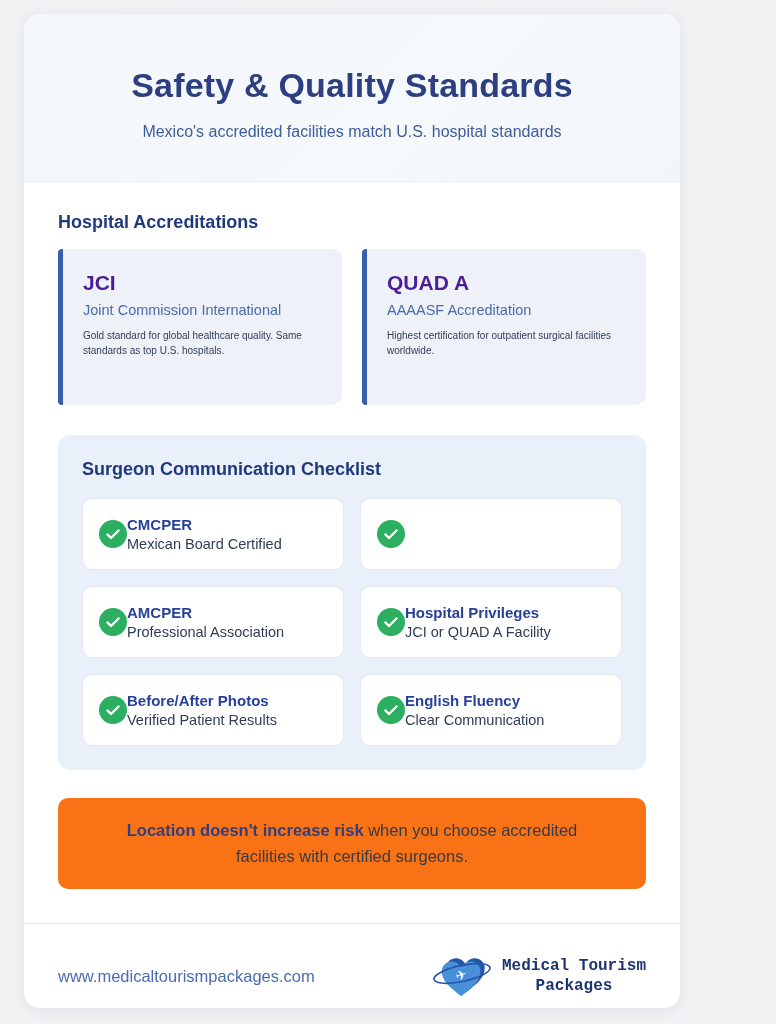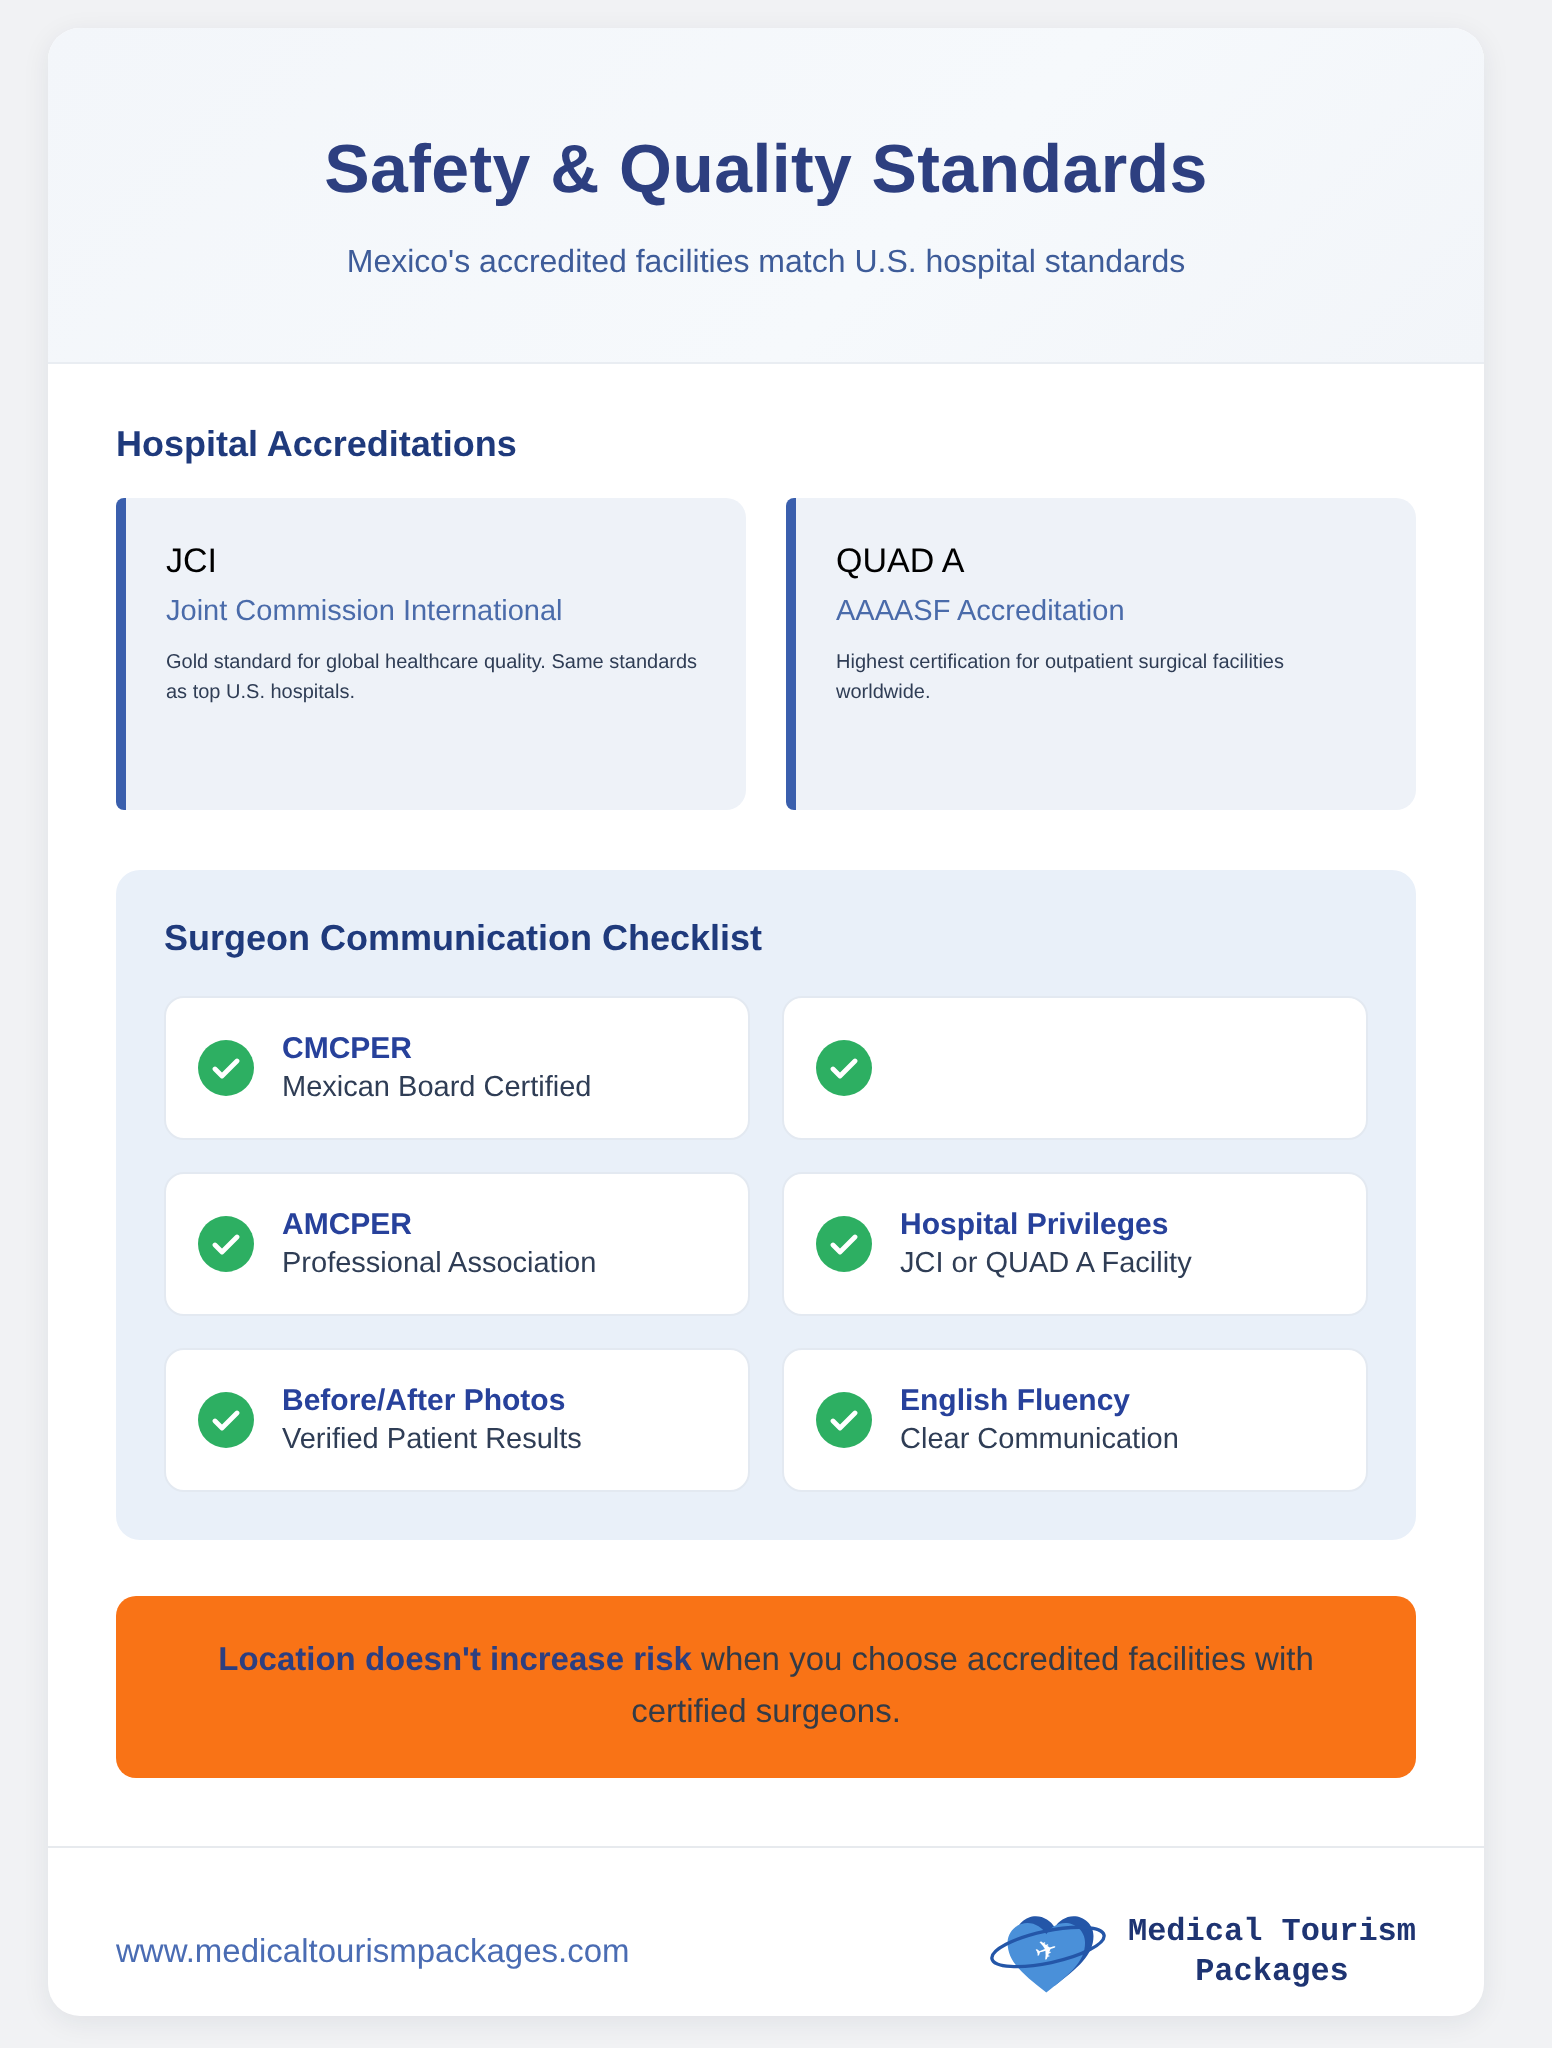--- a/index.html
+++ b/index.html
@@ -5,21 +5,21 @@
   * { margin: 0; padding: 0; box-sizing: border-box; }
   html, body {
     width: 776px; height: 1024px;
     background: #f1f2f4;
     font-family: "Liberation Sans", sans-serif;
     overflow: hidden;
   }
   .page-card {
     position: absolute;
     left: 24px; top: 14px;
-    width: 718px; height: 994px;
+    width: 656px; height: 994px;
     background: #ffffff;
     border-radius: 16px;
     box-shadow: 0 3px 14px rgba(30,40,70,0.08);
     overflow: hidden;
   }
   
   .header-band {
     background: linear-gradient(135deg, #f3f6fa 0%, #f6f9fc 60%, #f2f5f9 100%);
     border-bottom: 1px solid #e9edf2;
     padding: 52px 40px 40px 40px;
@@ -51,23 +51,23 @@
   }
   .accred-card {
     flex: 1;
     background: #eef2f8;
     border-left: 5px solid #3a5fad;
     border-radius: 4px 10px 10px 4px;
     padding: 22px 20px;
     min-height: 156px;
   }
   .accred-name {
-    font-size: 17px;
-    font-weight: 400;
-    color: #000000;
+    font-size: 21px;
+    font-weight: 700;
+    color: #4c1d95;
   }
   .accred-org {
     margin-top: 7px;
     font-size: 14.5px;
     color: #4a6baa;
   }
   .accred-desc {
     margin-top: 11px;
     font-size: 10px;
     line-height: 1.45;
@@ -91,21 +91,20 @@
     grid-template-columns: 1fr 1fr;
     gap: 16px;
   }
   .check-item {
     background: #ffffff;
     border: 1px solid #e3e9f1;
     border-radius: 10px;
     padding: 14px 16px;
     display: flex;
     align-items: center;
-    gap: 14px;
     min-height: 72px;
   }
   .check-circle {
     flex: 0 0 28px;
     width: 28px; height: 28px;
     border-radius: 50%;
     background: #2daf62;
     display: flex;
     align-items: center;
     justify-content: center;

